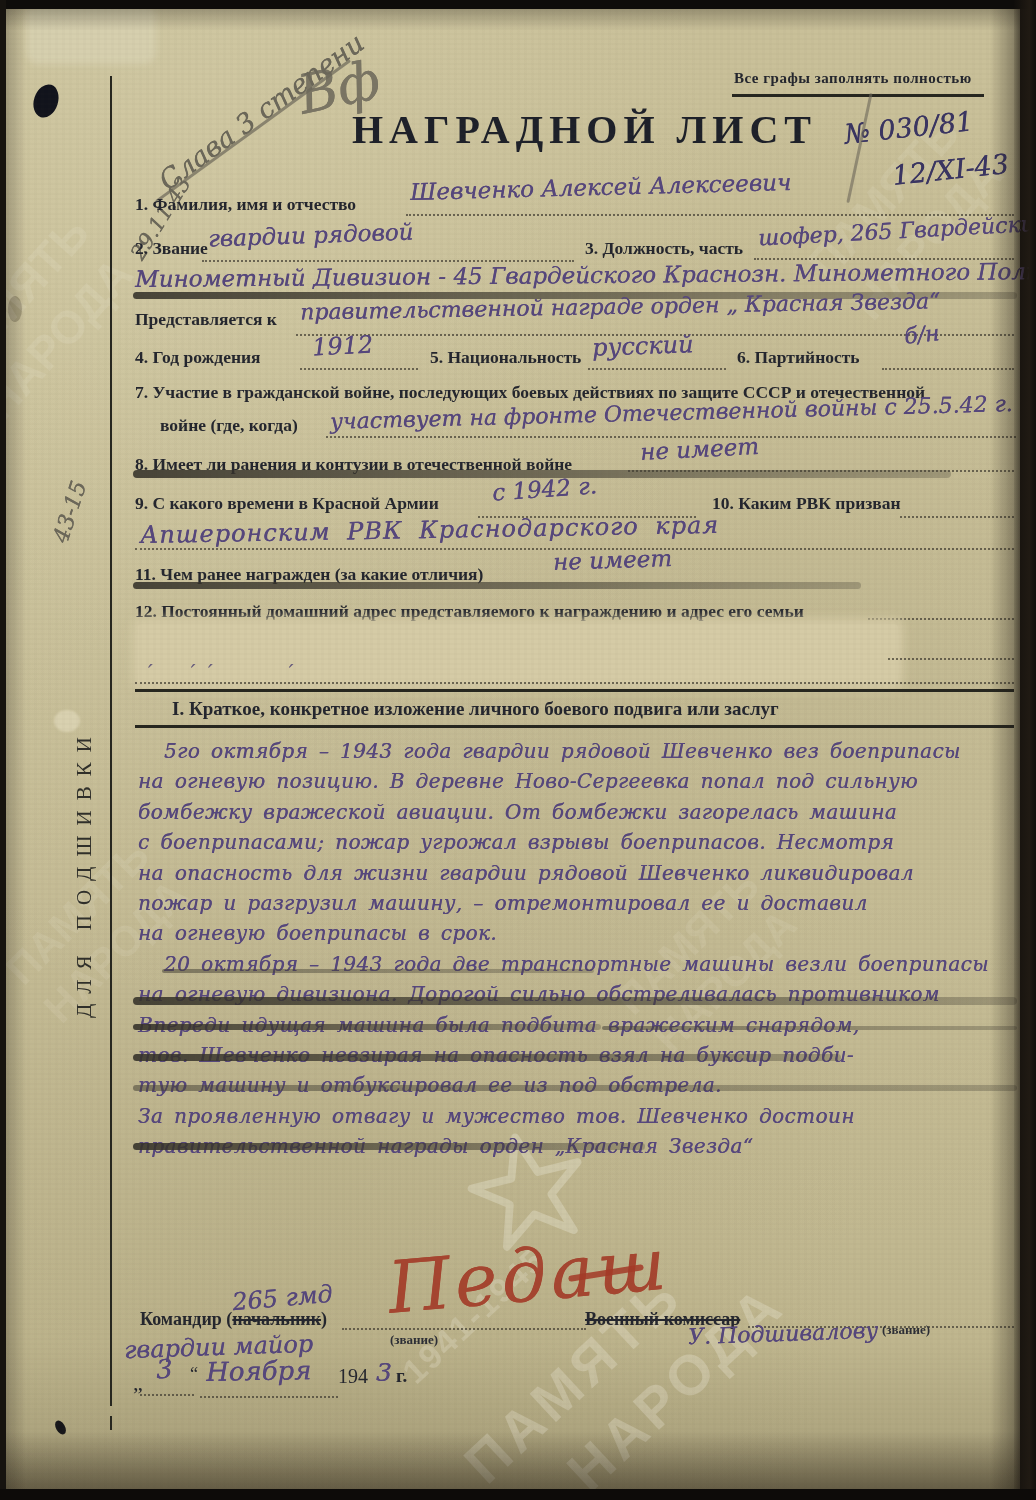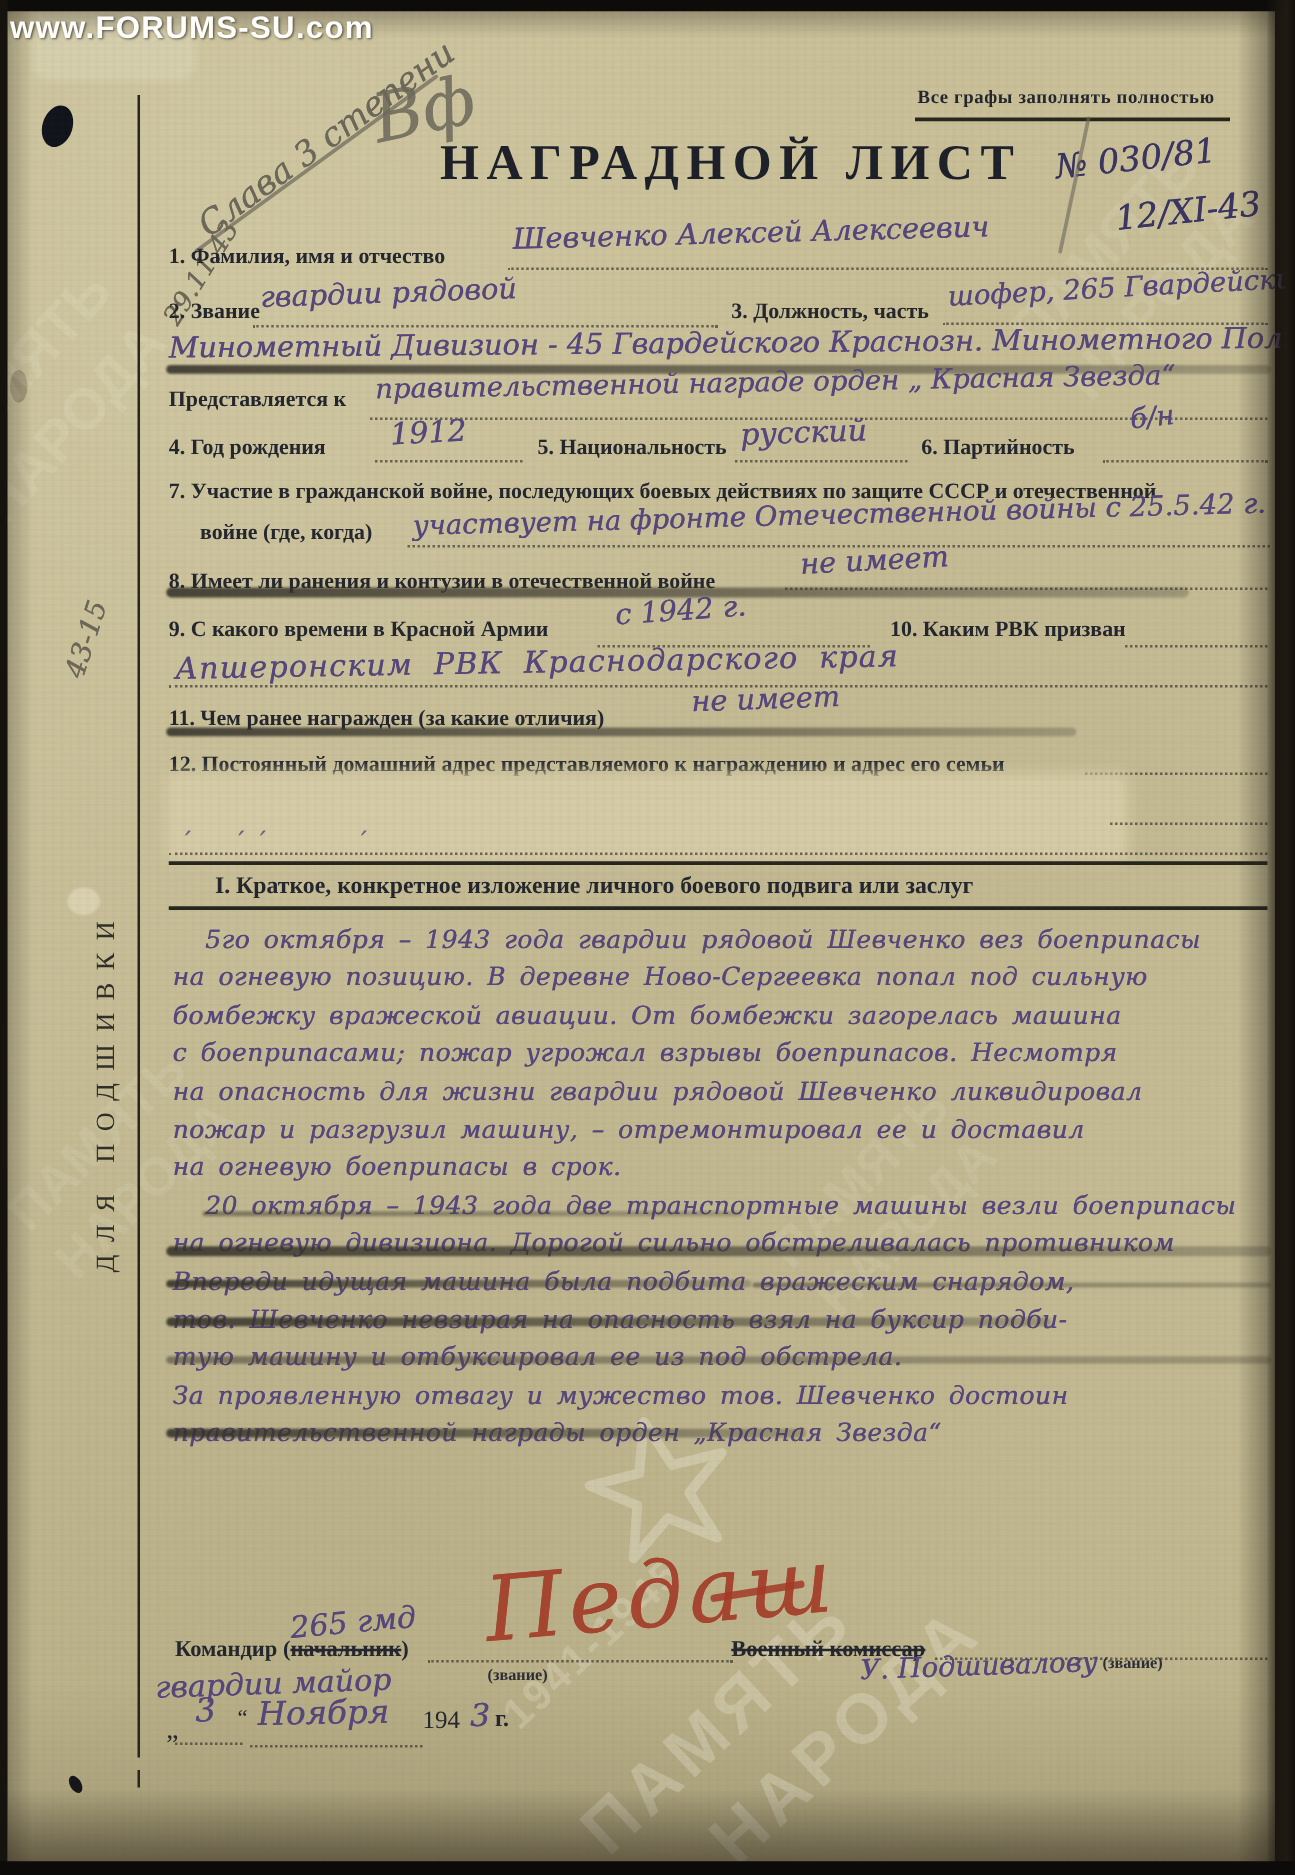--- a/index.html
+++ b/index.html
@@ -206,14 +206,13 @@
 
     <div class="vignette"></div>
     <div class="grain"></div>
   </div>
 
   <div class="abs" style="left:0;top:0;width:1036px;height:9px;background:#0e0c0a;"></div>
   <div class="abs" style="left:0;top:0;width:6px;height:1500px;background:#16130f;"></div>
   <div class="abs" style="left:1014px;top:0;width:22px;height:1500px;background:linear-gradient(90deg, rgba(25,20,14,.1), #201a13 70%, #120f0b);"></div>
   <div class="abs" style="left:0;top:1489px;width:1036px;height:11px;background:#0d0b09;"></div>
 
-  <div class="abs" style="left:8px;top:8px;font-family:'Liberation Sans',sans-serif;font-weight:bold;font-size:25px;color:#fdfdfb;letter-spacing:1px;text-shadow:1px 1px 2px rgba(40,35,25,.7);">www.FORUMS-SU.com</div>
 </div>
 
 </body></html>

